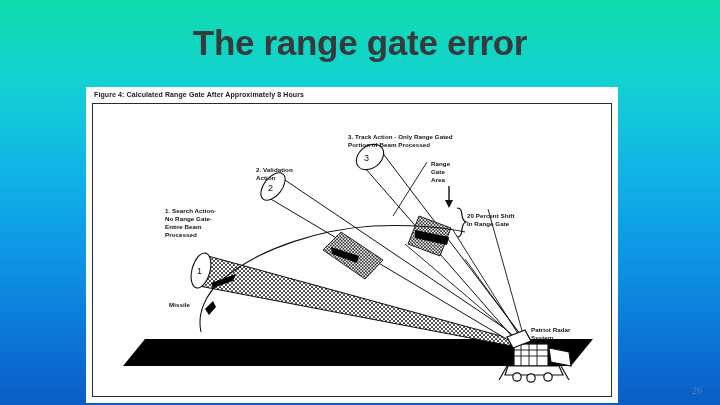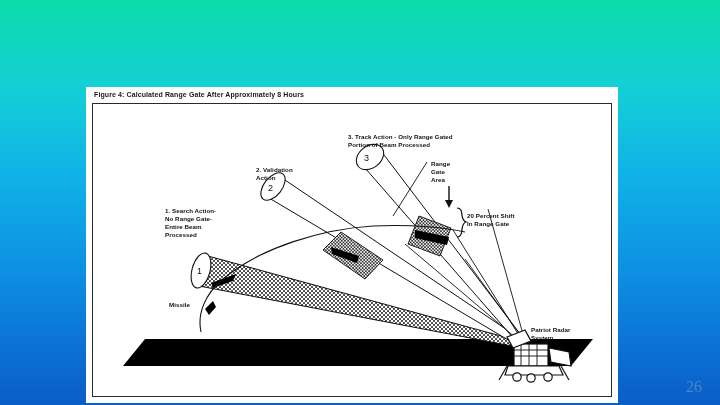--- a/index.html
+++ b/index.html
@@ -85,30 +85,31 @@
   #label-rangegate-area { left: 338px; top: 56px; }
   #label-shift    { left: 374px; top: 108px; }
   #label-missile  { left: 76px;  top: 197px; }
   #label-patriot  { left: 438px; top: 222px; }
 
   
   #slide-number {
     position: absolute;
     right: 18px;
     bottom: 9px;
-    font-size: 16px;
+    font-size: 10px;
     color: #4f80c8;
     font-family: Liberation Serif, serif;
   }
 </style>
 </head>
 <body>
 
 <div id="slide">
 
+  <div id="slide-title">The range gate error</div>
 
   <div id="figure-panel">
 
     <div id="figure-caption">Figure 4: Calculated Range Gate After Approximately 8 Hours</div>
 
     <div id="figure-frame">
 
       <svg id="figure-svg" width="518" height="292" viewBox="0 0 518 292">
 
         <defs>

